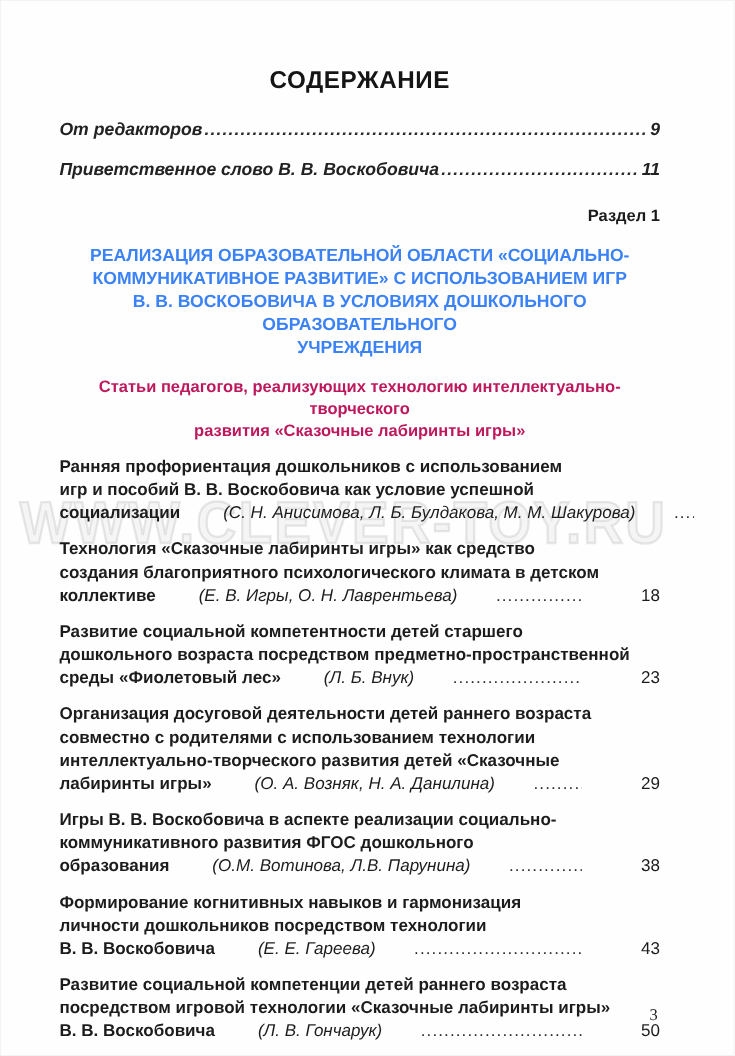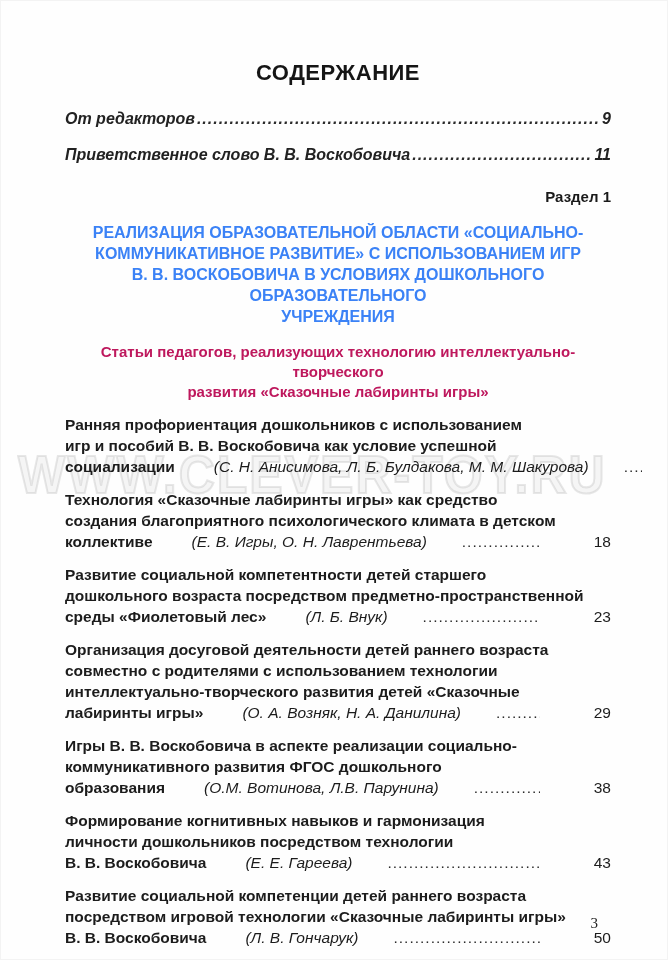--- a/index.html
+++ b/index.html
@@ -3,21 +3,21 @@
 <meta charset="utf-8">
 <style>
   html,body { margin:0; padding:0; background:#fdfdfd; }
   .page {
     position:relative; width:668px; height:960px;
     background:#fefefe; overflow:hidden;
     box-shadow: inset 0 0 0 1px #f3f3f3;
     color:#1f1f1f;
   }
   .content {
-    position:absolute; left:65px; top:0; width:546px;
+    position:absolute; left:54px; top:0; width:546px;
   }
   
   .toc-title {
     margin:60px 0 0 0; text-align:center;
     font-family:"Liberation Sans","DejaVu Sans",sans-serif;
     font-size:22px; font-weight:bold; letter-spacing:0.5px; color:#151515;
   }
   .fm-group { margin-top:24px;text-align:right; }
   .fm-row {
     display:flex; align-items:baseline; margin-top:15px;

